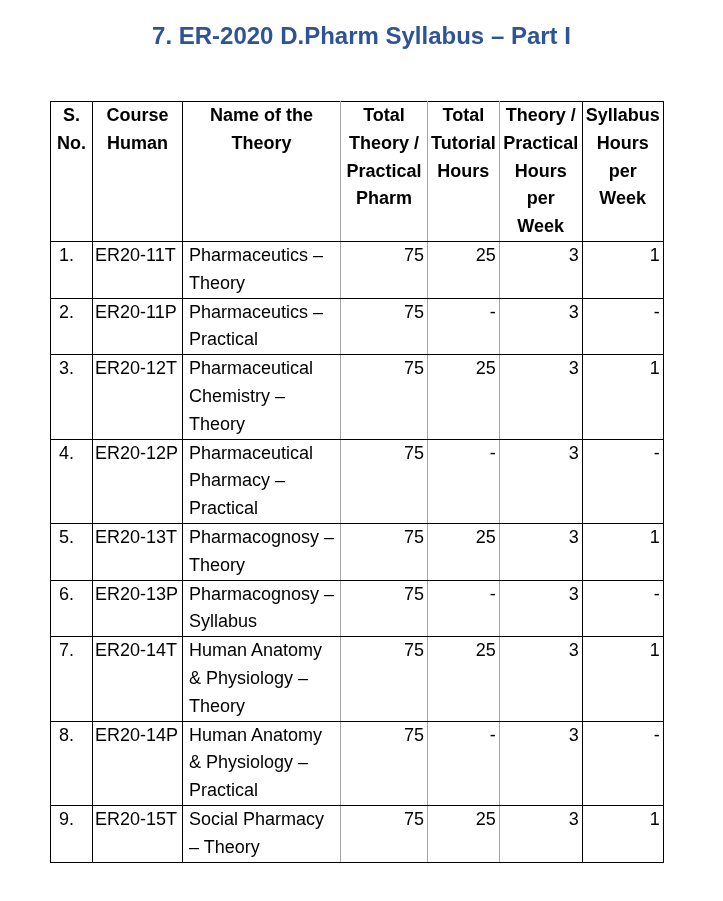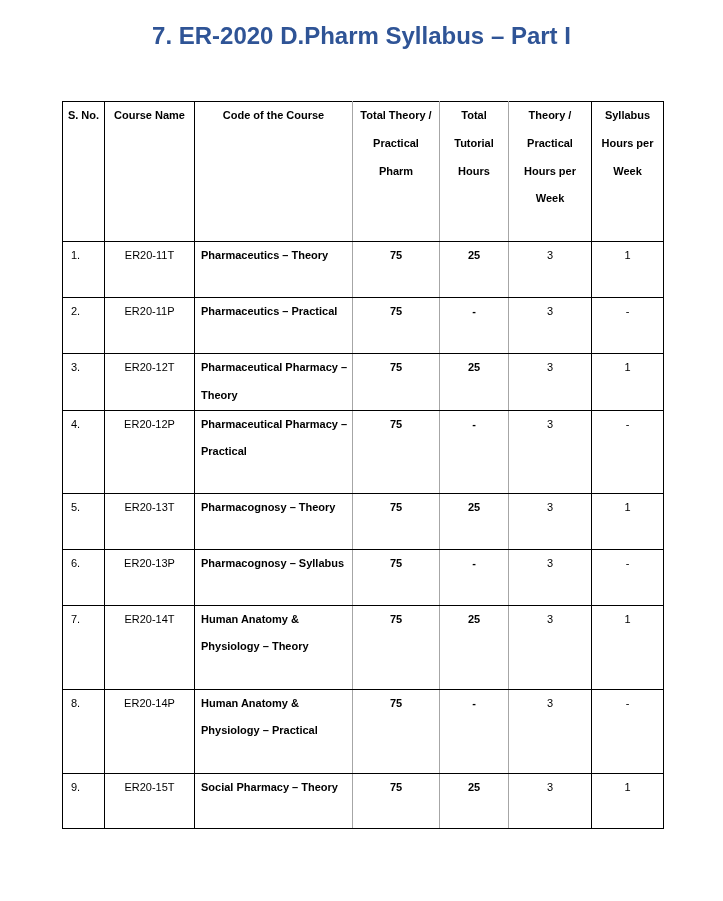--- a/index.html
+++ b/index.html
@@ -1,52 +1,52 @@
 <!DOCTYPE html>
 <html><head>
 <meta charset="utf-8">
 <style>
   html, body { margin: 0; padding: 0; background: #ffffff; }
   body { width: 723px; height: 901px; position: relative; overflow: hidden;
          font-family: "Liberation Sans", sans-serif; color: #000; }
   .title { position: absolute; top: 22px; left: 0; width: 723px; text-align: center;
            font-weight: bold; font-size: 24px; color: #2f5496; letter-spacing: 0px; }
-  table.syl { position: absolute; left: 62px; top: 101px; border-collapse: collapse;
-              table-layout: fixed; font-size: 11px; }
+  table.syl { position: absolute; left: 50px; top: 101px; border-collapse: collapse;
+              table-layout: fixed; font-size: 18px; }
   table.syl td, table.syl th { border: 1px solid #000; vertical-align: top;
               line-height: 27.8px; padding: 0 3px; }
   table.syl th { font-weight: bold; text-align: center; padding-top: 0; }
-  table.syl td.c { text-align: center; }
+  table.syl td.c { text-align: right; }
   table.syl td.sno { padding-left: 8px; }
-  table.syl td.code { text-align: center; padding: 0 8px; }
+  table.syl td.code { text-align: left; padding: 0 2px; }
   table.syl td.name { padding-left: 6px; }
   .gl { border-left-color: #a6a6a6 !important; }
-  .gr { border-right-color: #a6a6a6 !important; font-weight: bold; }
+  .gr { border-right-color: #a6a6a6 !important; }
   tr.hdr th { height: 139px; }
 </style>
 </head>
 <body>
 
 <div class="title">7. ER-2020 D.Pharm Syllabus – Part I</div>
 
 <table class="syl">
   <colgroup>
     <col style="width:42px">
       <col style="width:90px">
       <col style="width:158px">
     <col style="width:87px">
       <col style="width:69px">
       <col style="width:83px">
       <col style="width:72px">
   </colgroup>
   <thead>
     <tr class="hdr">
       <th>S. No.</th>
-      <th>Course Name</th>
-      <th class="gr">Code of the Course</th>
+      <th>Course Human</th>
+      <th class="gr">Name of the Theory</th>
       <th class="gl gr">Total Theory / Practical Pharm</th>
       <th class="gl gr">Total Tutorial Hours</th>
       <th class="gl">Theory / Practical Hours per Week</th>
       <th>Syllabus Hours per Week</th>
     </tr>
   </thead>
   <tbody id="tbody">
       <tr style="height: 56px;">
     <td class="sno">1.</td>
     <td class="code">ER20-11T</td>
@@ -61,21 +61,21 @@
     <td class="code">ER20-11P</td>
     <td class="name gr">Pharmaceutics – Practical</td>
     <td class="c gl gr">75</td>
     <td class="c gl gr">-</td>
     <td class="c gl">3</td>
     <td class="c">-</td>
   </tr>
       <tr style="height: 56px;">
     <td class="sno">3.</td>
     <td class="code">ER20-12T</td>
-    <td class="name gr">Pharmaceutical Pharmacy – Theory</td>
+    <td class="name gr">Pharmaceutical Chemistry – Theory</td>
     <td class="c gl gr">75</td>
     <td class="c gl gr">25</td>
     <td class="c gl">3</td>
     <td class="c">1</td>
   </tr>
       <tr style="height: 83px;">
     <td class="sno">4.</td>
     <td class="code">ER20-12P</td>
     <td class="name gr">Pharmaceutical Pharmacy – Practical</td>
     <td class="c gl gr">75</td>

